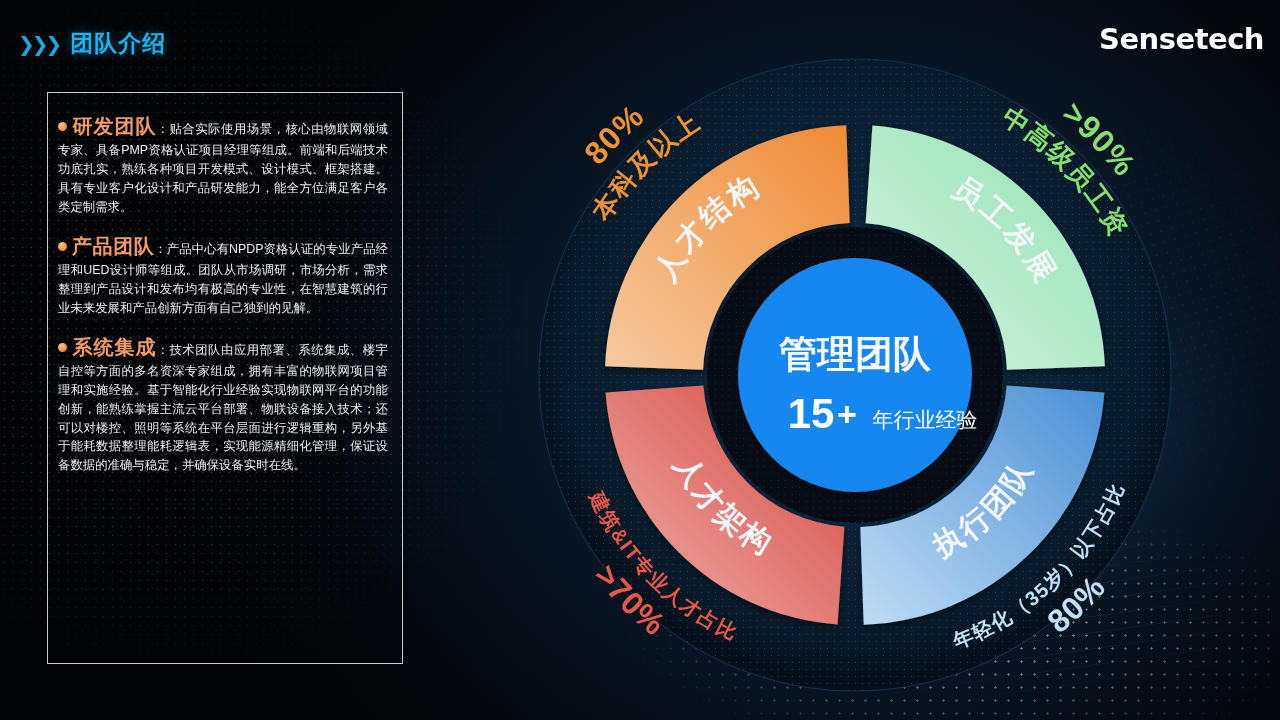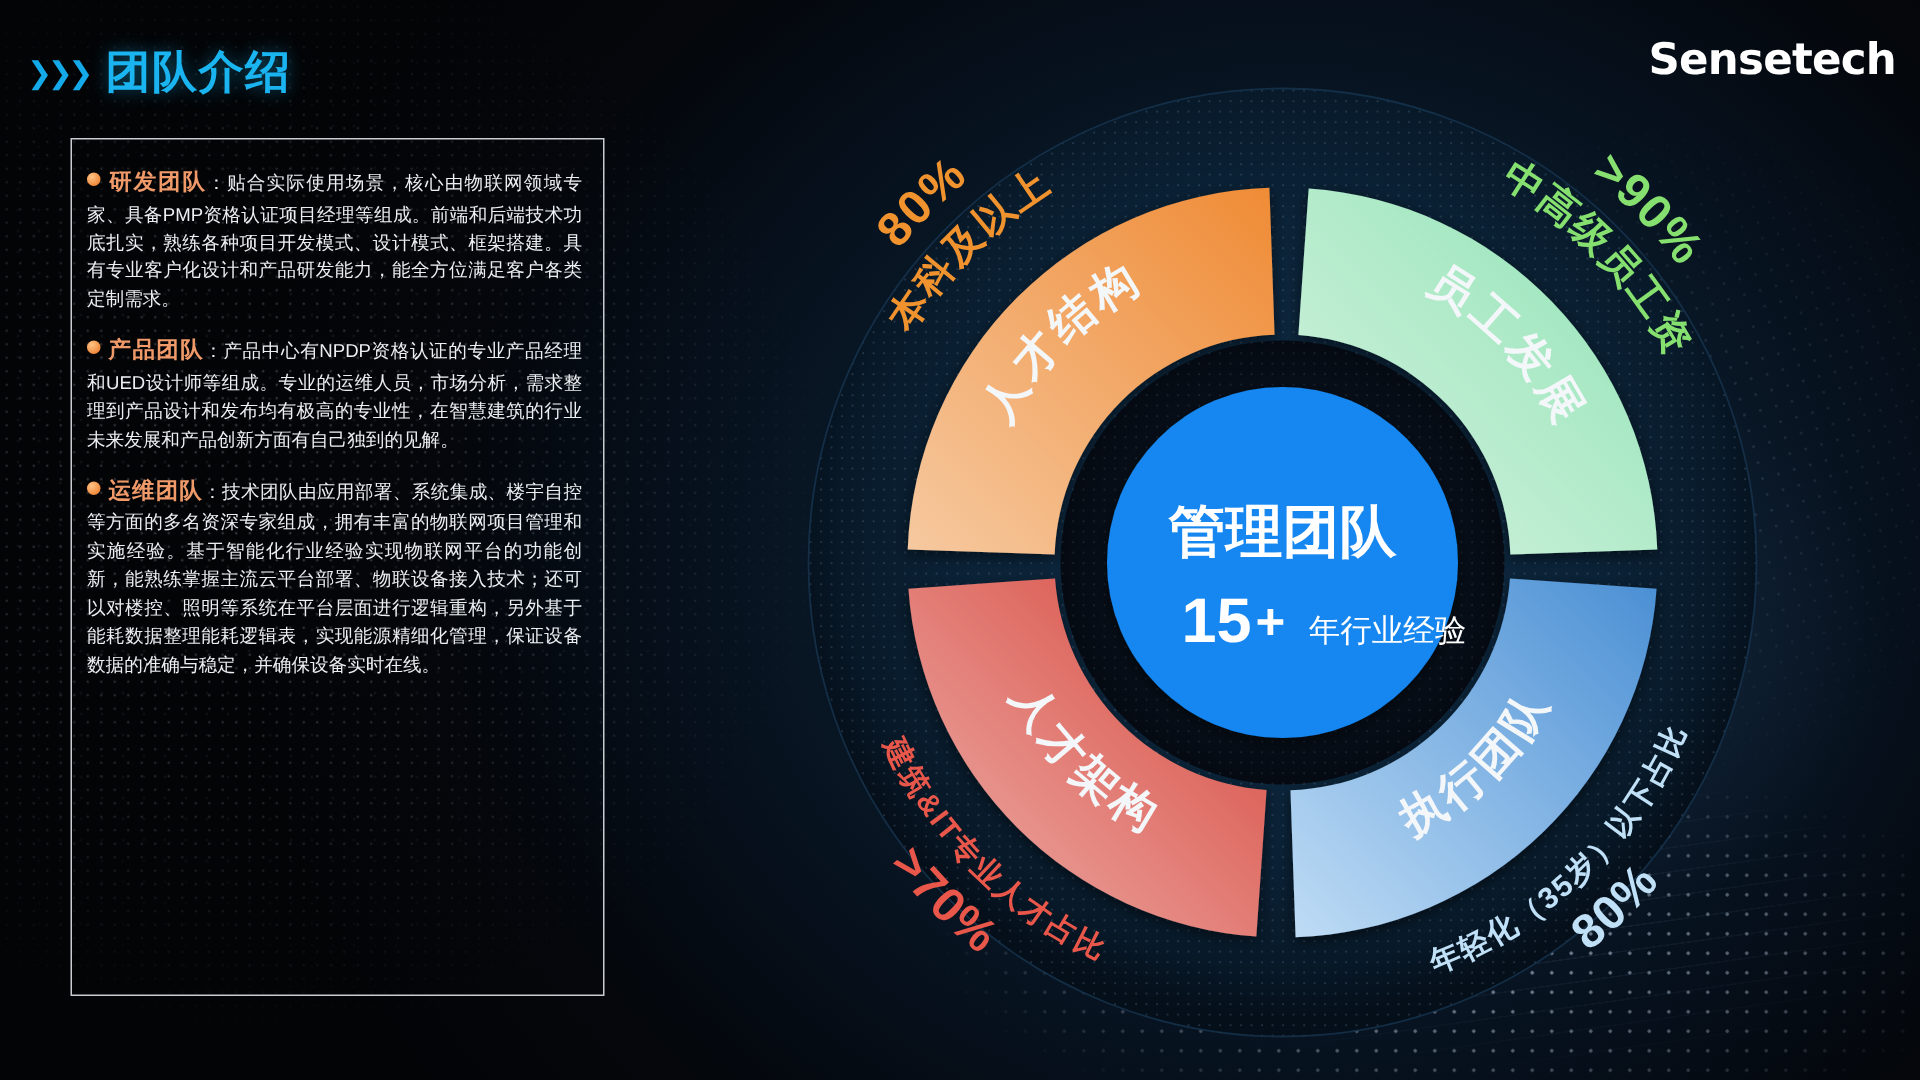--- a/index.html
+++ b/index.html
@@ -66,21 +66,21 @@
   
   .page-title-wrap {
     position: absolute; left: 18px; top: 28px;
     display: flex; align-items: center; gap: 11px;
   }
   .chevrons {
     color: #14a9e8; font-size: 20px; font-weight: bold; letter-spacing: -3px;
     line-height: 1;
   }
   .page-title {
-    color: #1ab4f0; font-size: 30px; font-weight: bold; letter-spacing: 1px;
+    color: #1ab4f0; font-size: 23px; font-weight: bold; letter-spacing: 1px;
     text-shadow: 0 0 12px rgba(26,180,240,0.45);
   }
   .brand-logo {
     position: absolute; right: 16px; top: 22px;
     color: #ffffff; font-size: 29px; font-weight: bold;
     letter-spacing: -0.5px;
     font-family: "DejaVu Sans", sans-serif;
   }
 
   
@@ -91,21 +91,21 @@
     padding: 18px 14px 10px 10px;
   }
   .info-item { margin-bottom: 14px; position: relative; }
   .info-item:last-child { margin-bottom: 0; }
   .bullet {
     display: inline-block; width: 9px; height: 9px; border-radius: 50%;
     background: radial-gradient(circle at 35% 32%, #ffc487, #f08a3c 70%, #d96a1e 100%);
     margin-right: 5px; vertical-align: 2px;
   }
   .item-head {
-    color: #f09a6a; font-size: 15px; font-weight: bold; letter-spacing: 0.5px;
+    color: #f09a6a; font-size: 20px; font-weight: bold; letter-spacing: 0.5px;
   }
   .item-colon { color: #e8ecef; font-size: 12.5px; }
   .item-body {
     color: #eceff2; font-size: 12.4px; line-height: 1.52;
     text-align: justify;
   }
   .item-text { display: inline; }
 
   
   .donut-wrap {
@@ -134,27 +134,27 @@
   <div class="info-panel">
 
     <div class="info-item">
       <div class="item-body">
         <span class="bullet"></span><span class="item-head">研发团队</span><span class="item-colon">：</span><span class="item-text">贴合实际使用场景，核心由物联网领域专家、具备PMP资格认证项目经理等组成。前端和后端技术功底扎实，熟练各种项目开发模式、设计模式、框架搭建。具有专业客户化设计和产品研发能力，能全方位满足客户各类定制需求。</span>
       </div>
     </div>
 
     <div class="info-item">
       <div class="item-body">
-        <span class="bullet"></span><span class="item-head">产品团队</span><span class="item-colon">：</span><span class="item-text">产品中心有NPDP资格认证的专业产品经理和UED设计师等组成。专业的运维人员，市场分析，需求整理到产品设计和发布均有极高的专业性，在智慧建筑的行业未来发展和产品创新方面有自己独到的见解。</span>
+        <span class="bullet"></span><span class="item-head">产品团队</span><span class="item-colon">：</span><span class="item-text">产品中心有NPDP资格认证的专业产品经理和UED设计师等组成。团队从市场调研，市场分析，需求整理到产品设计和发布均有极高的专业性，在智慧建筑的行业未来发展和产品创新方面有自己独到的见解。</span>
       </div>
     </div>
 
     <div class="info-item">
       <div class="item-body">
-        <span class="bullet"></span><span class="item-head">运维团队</span><span class="item-colon">：</span><span class="item-text">技术团队由应用部署、系统集成、楼宇自控等方面的多名资深专家组成，拥有丰富的物联网项目管理和实施经验。基于智能化行业经验实现物联网平台的功能创新，能熟练掌握主流云平台部署、物联设备接入技术；还可以对楼控、照明等系统在平台层面进行逻辑重构，另外基于能耗数据整理能耗逻辑表，实现能源精细化管理，保证设备数据的准确与稳定，并确保设备实时在线。</span>
+        <span class="bullet"></span><span class="item-head">系统集成</span><span class="item-colon">：</span><span class="item-text">技术团队由应用部署、系统集成、楼宇自控等方面的多名资深专家组成，拥有丰富的物联网项目管理和实施经验。基于智能化行业经验实现物联网平台的功能创新，能熟练掌握主流云平台部署、物联设备接入技术；还可以对楼控、照明等系统在平台层面进行逻辑重构，另外基于能耗数据整理能耗逻辑表，实现能源精细化管理，保证设备数据的准确与稳定，并确保设备实时在线。</span>
       </div>
     </div>
 
 
   </div>
 
   <div class="donut-wrap">
     <svg viewBox="0 0 660 660" id="donut-svg">
       <defs>
         <radialGradient id="plateGrad" cx="50%" cy="46%" r="52%">

